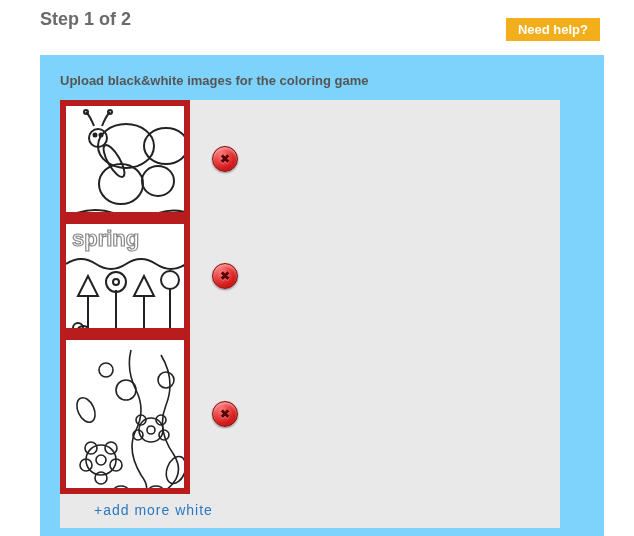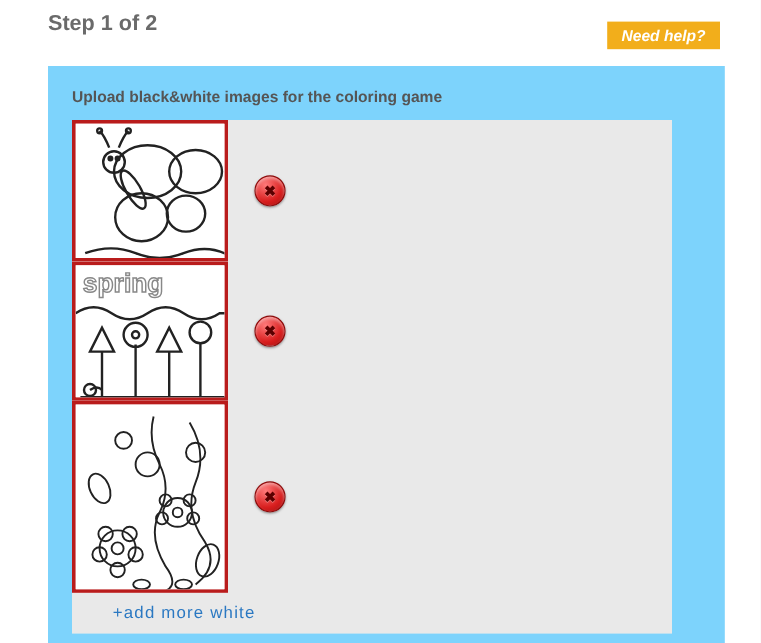--- a/index.html
+++ b/index.html
@@ -26,21 +26,20 @@
     background: #f2ae1b;
     color: #ffffff;
     font-size: 13px;
     font-weight: bold;
     padding: 4px 12px;
     border: none;
     cursor: pointer;
     position: relative;
     top: 10px;
     margin-right: 4px;
-    font-style: italic;
   }
   .panel {
     background: #7dd3fc;
     padding: 18px 20px;
     height: 490px;
   }
   .panel-inner {
     
   }
   .instruction {
@@ -55,21 +54,21 @@
     height: 428px;
     padding: 0;
   }
   .thumb-row {
     display: flex;
     align-items: center;
   }
   .thumb {
     width: 130px;
     background: #ffffff;
-    border: 3px solid #b91c1c;
+    border: 6px solid #b91c1c;
     flex-shrink: 0;
     overflow: hidden;
     position: relative;
   }
   .thumb svg { display: block; }
   .del-btn {
     width: 26px;
     height: 26px;
     border-radius: 50%;
     background: radial-gradient(circle at 35% 30%, #ff7a7a 0%, #d81e1e 60%, #9e0f0f 100%);

